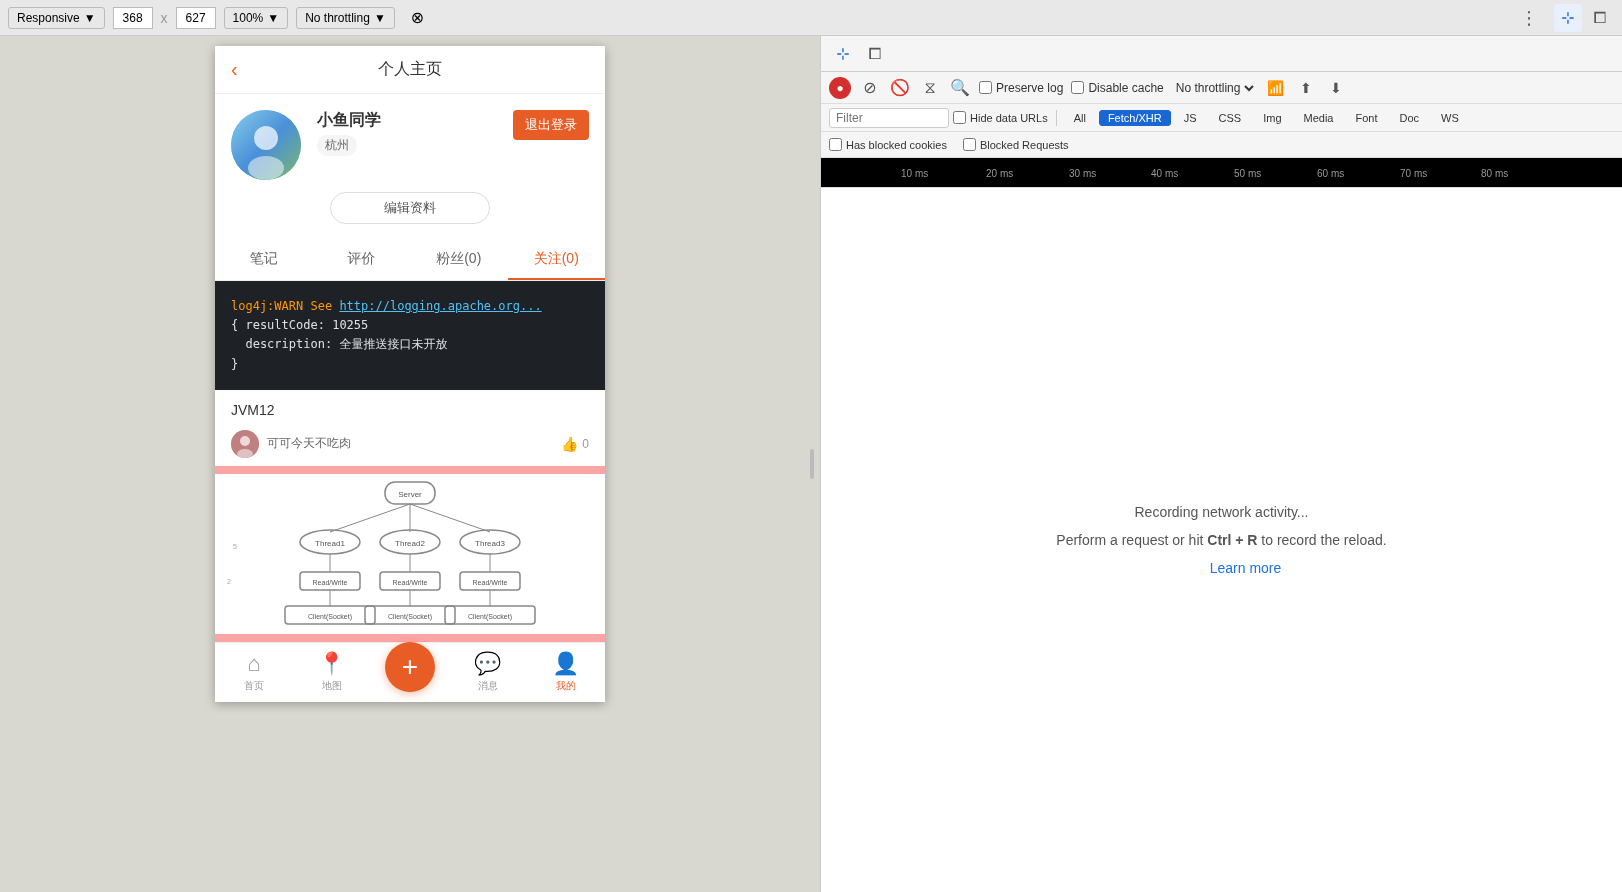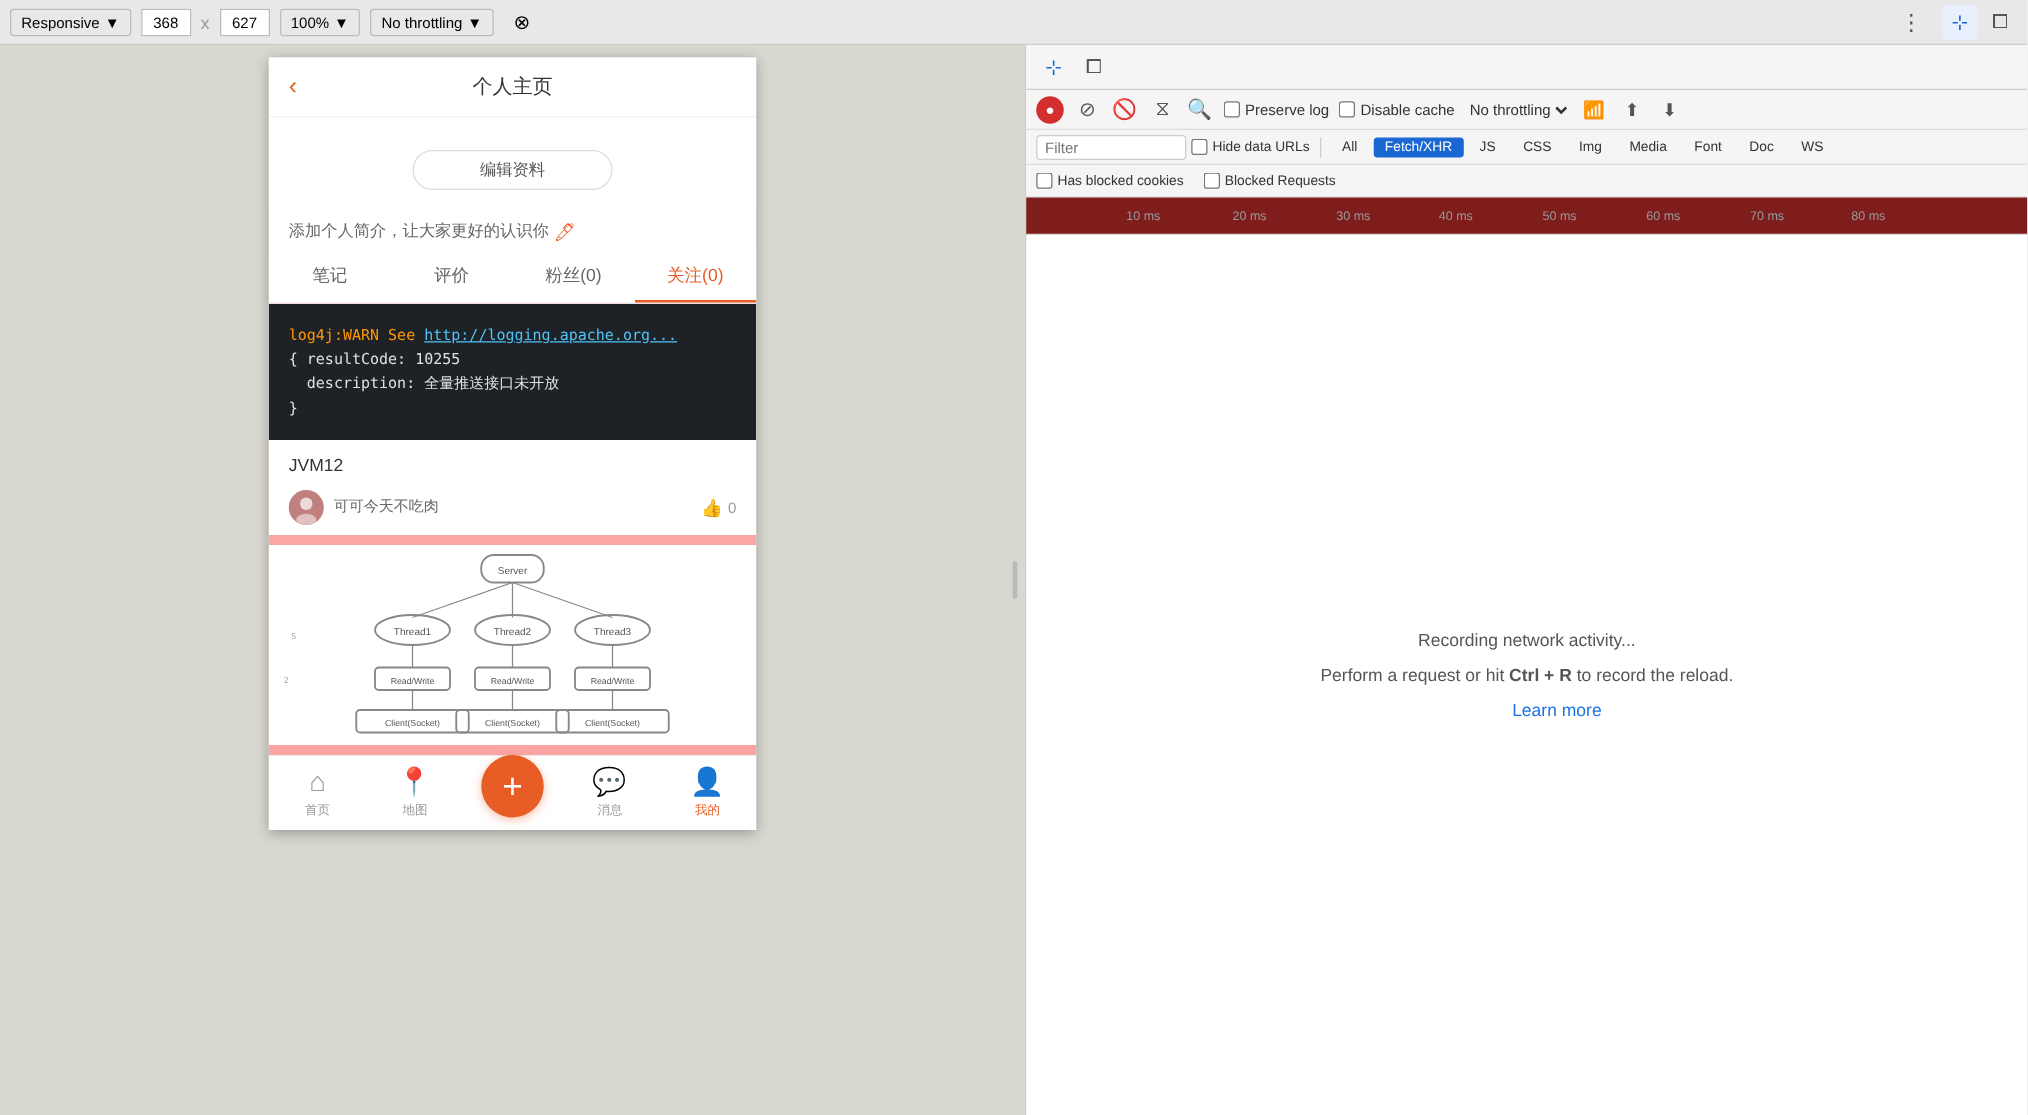--- a/index.html
+++ b/index.html
@@ -527,21 +527,21 @@
       align-items: center;
       gap: 4px;
       font-size: 11px;
       color: #333;
     }
 
     
     .timeline-bar {
       height: 30px;
       border-bottom: 1px solid #ddd;
-      background: #7f1d1d;
+      background: #000000;
       display: flex;
       align-items: flex-end;
       padding: 0 0 4px 0;
       overflow: hidden;
       position: relative;
     }
     .timeline-label {
       font-size: 10px;
       color: #999;
       position: absolute;
@@ -606,28 +606,49 @@
 
   <div class="mobile-pane">
     <div class="mobile-frame">
 
       <div class="mobile-nav-header">
         <span class="mobile-back-btn">‹</span>
         <span class="mobile-page-title">个人主页</span>
       </div>
 
       <div class="profile-section">
+        <div class="profile-top">
+
+          <div class="avatar">
+            <svg width="70" height="70" viewBox="0 0 70 70">
+              <defs>
+                <linearGradient id="avatarGrad" x1="0%" y1="0%" x2="100%" y2="100%">
+                  <stop offset="0%" style="stop-color:#87ceeb"></stop>
+                  <stop offset="50%" style="stop-color:#4a90d9"></stop>
+                  <stop offset="100%" style="stop-color:#7bb86e"></stop>
+                </linearGradient>
+              </defs>
+              <circle cx="35" cy="35" r="35" fill="url(#avatarGrad)"></circle>
+
+              <ellipse cx="35" cy="28" rx="12" ry="12" fill="rgba(255,255,255,0.7)"></ellipse>
+              <ellipse cx="35" cy="58" rx="18" ry="12" fill="rgba(255,255,255,0.5)"></ellipse>
+            </svg>
+          </div>
+
+          <div class="profile-info">
+            <div class="profile-name">小鱼同学</div>
+            <span class="profile-location">杭州</span>
+          </div>
+
+          <button class="logout-btn">退出登录</button>
+        </div>
 
         <button class="edit-profile-btn">编辑资料</button>
       </div>
 
-      <div class="profile-bio">
-        <span>添加个人简介，让大家更好的认识你</span>
-        <span class="bio-edit-icon">🖊</span>
-      </div>
 
       <div class="tabs-bar">
         <div class="tab-item">笔记</div>
         <div class="tab-item">评价</div>
         <div class="tab-item">粉丝(0)</div>
         <div class="tab-item active">关注(0)</div>
       </div>
 
       <div class="content-area" style="max-height: 470px;">
 

